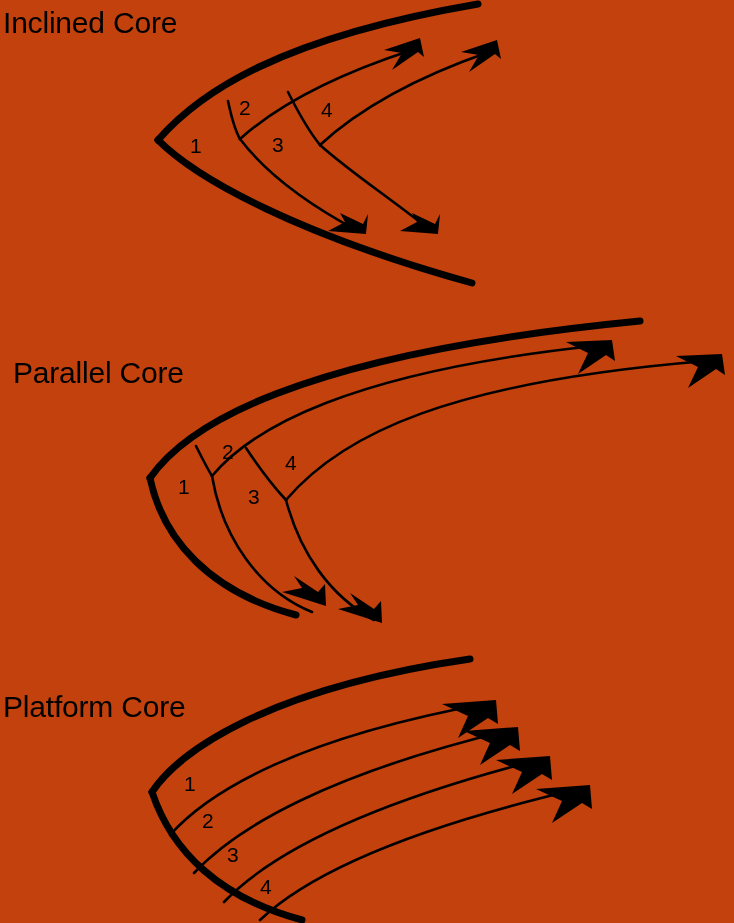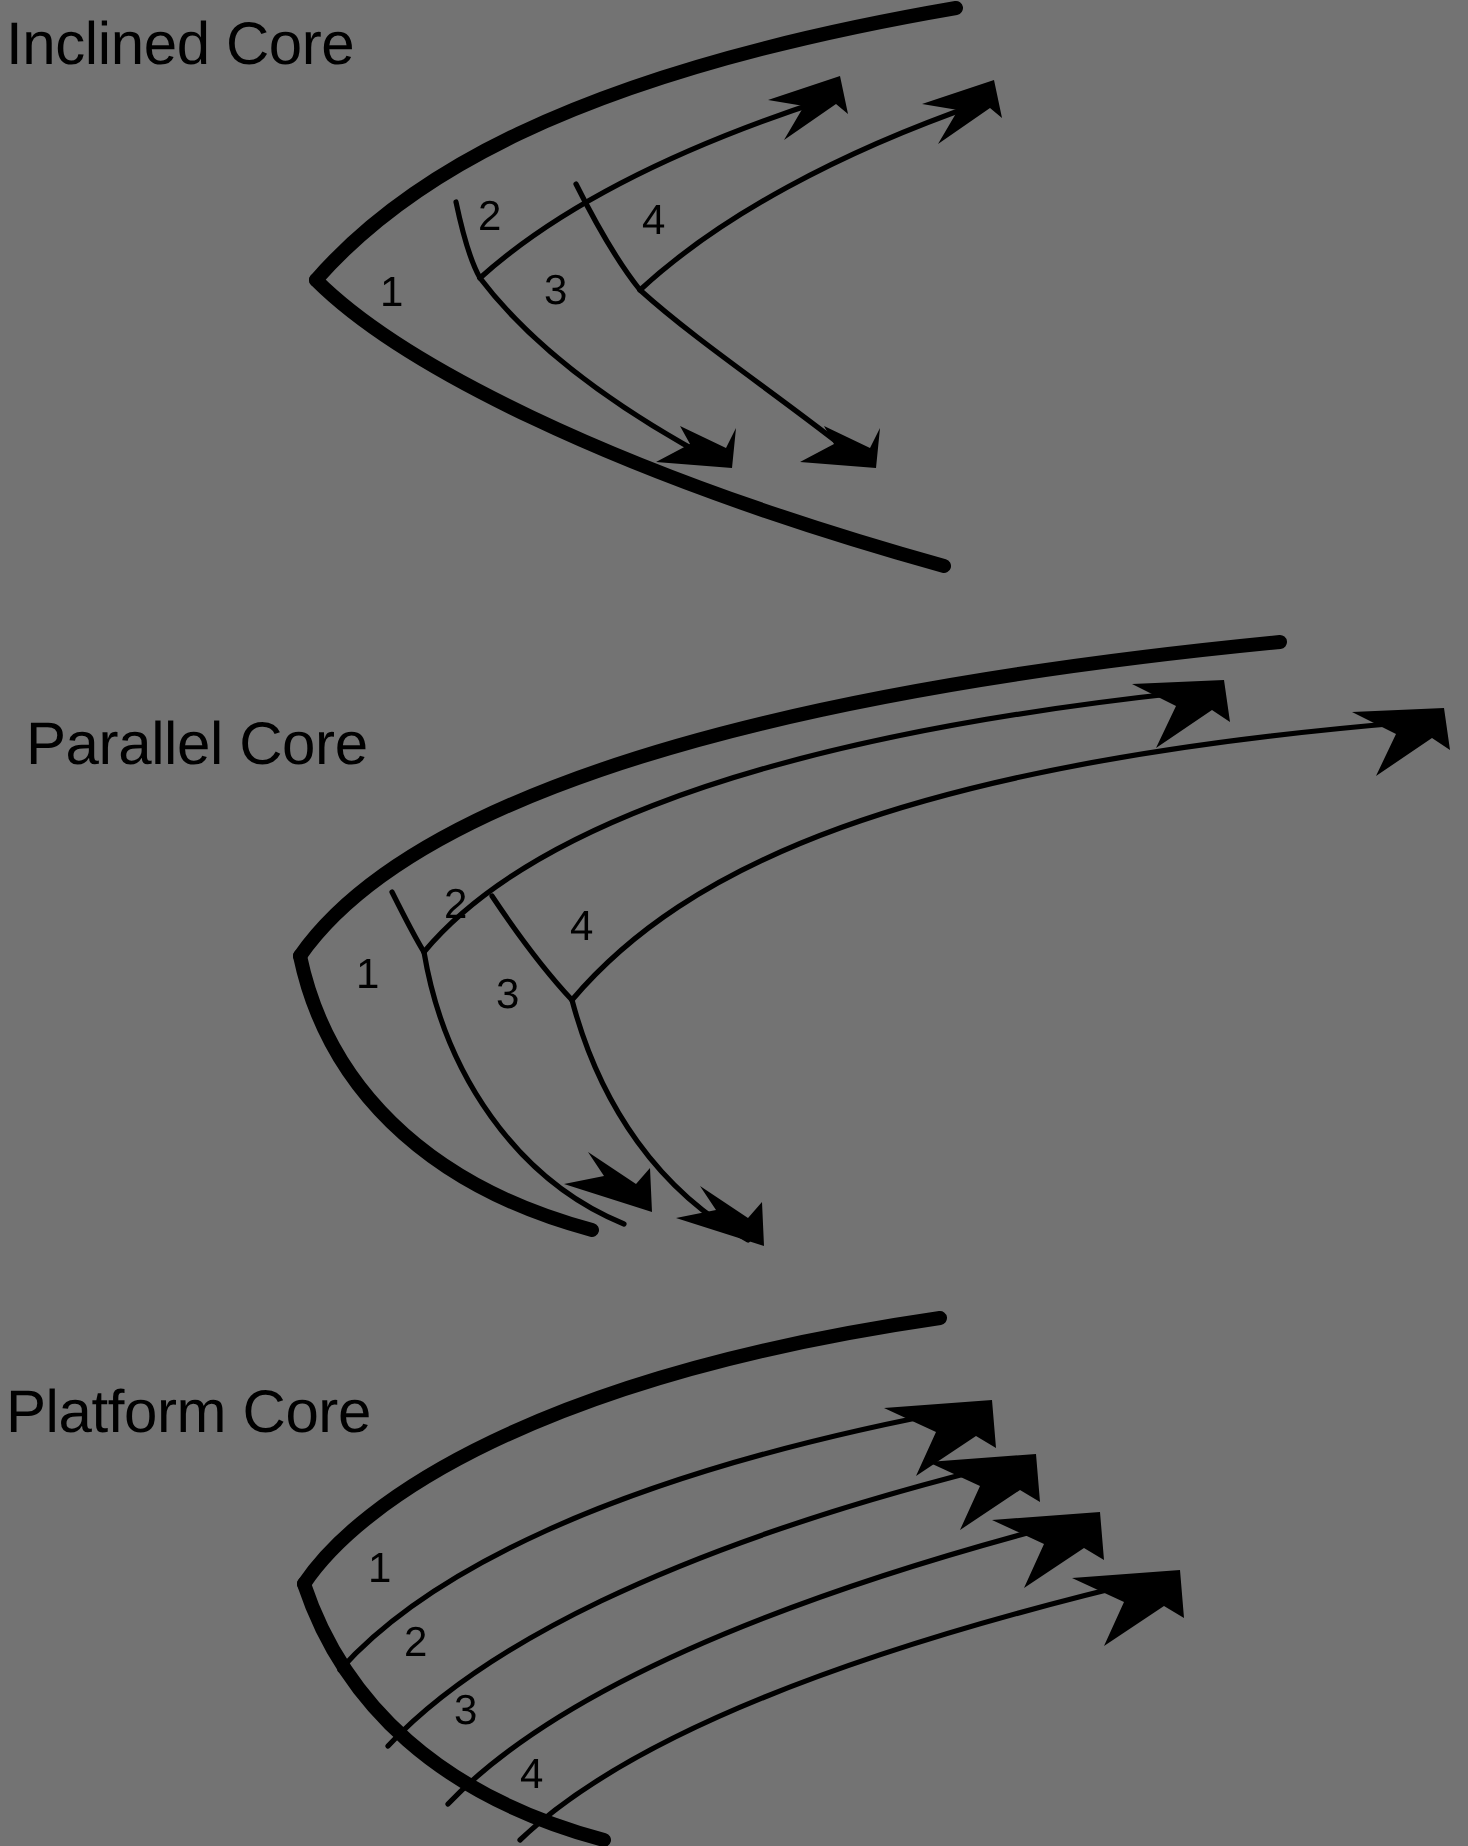--- a/index.html
+++ b/index.html
@@ -9,21 +9,21 @@
     background: #ffffff;
   }
   body {
     font-family: "Liberation Sans", sans-serif;
     color: #000000;
   }
   #page {
     position: relative;
     width: 734px;
     height: 923px;
-    background: #737373;
+    background: #c2410c;
     overflow: hidden;
   }
   .panel {
     position: absolute;
     left: 0;
     width: 734px;
   }
   #panel-inclined { top: 0px;   height: 300px; }
   #panel-parallel { top: 300px; height: 330px; }
   #panel-platform { top: 630px; height: 293px; }

